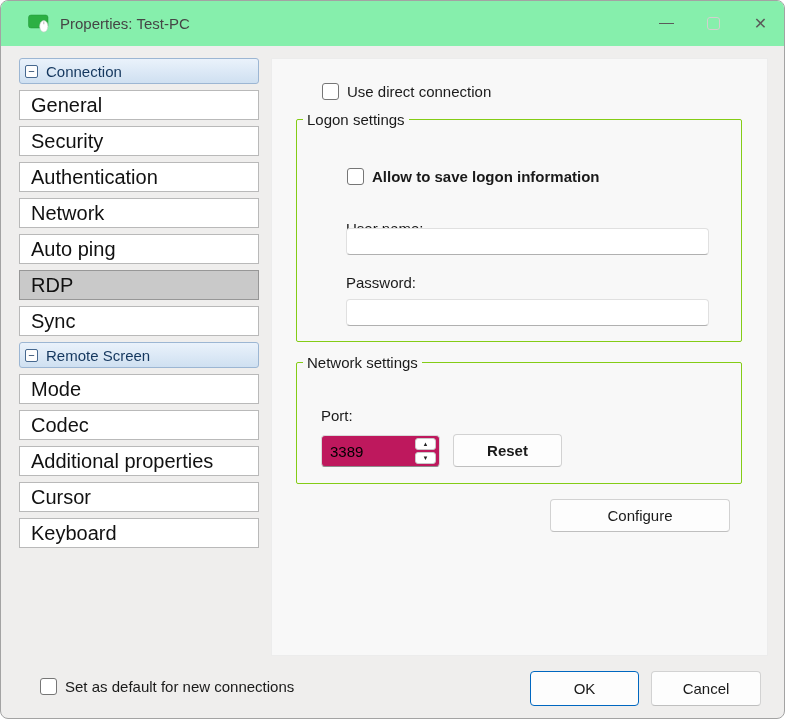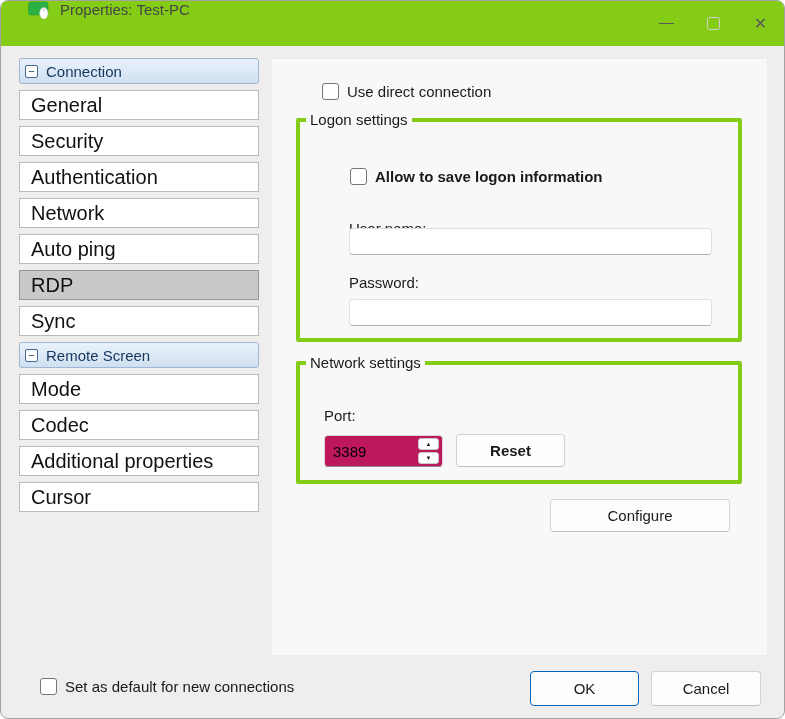--- a/index.html
+++ b/index.html
@@ -10,21 +10,21 @@
     position: relative; width: 785px; height: 719px;
     background: #efeeed;
     border: 1px solid #a3a3a3;
     border-radius: 8px;
     overflow: hidden;
   }
 
   
   .titlebar {
     position:absolute; top:0; left:0; right:0; height:45px;
-    background:#84cc16; display:flex; 
+    background:#86efac; display:flex; align-items:center;
   }
   .app-icon { margin-left:27px; width:22px; height:19px; flex:0 0 auto; }
   .title-text { margin-left:10px; font-size:15px; color:#454545; }
   .win-controls { margin-left:auto; display:flex; height:100%; }
   .win-btn { width:47px; height:100%; display:flex; align-items:center; justify-content:center; cursor:default; }
   .glyph-min { font-size:15px; color:#5a5a5a; transform:translateY(-2px); }
   .glyph-max { width:13px; height:13px; border:1px solid #d2d0ce; border-radius:3px; }
   .glyph-close { font-size:16px; color:#5a5a5a; }
 
   
@@ -57,21 +57,21 @@
     background:#f8f8f8; border:1px solid #ececec;
   }
   .check-row { display:flex; align-items:center; gap:8px; font-size:15px;padding-left:26px; }
   .checkbox {
     width:17px; height:17px; flex:0 0 auto;
     background:#fff; border:1px solid #767676; border-radius:3px;
   }
   .direct-row { position:absolute; left:24px; top:24px; }
 
   fieldset {
-    position:absolute; border:4px solid #84cc16; border-radius:2px;
+    position:absolute; border:1px solid #84cc16; border-radius:2px;
     background:transparent;
   }
   legend { margin-left:6px; padding:0 4px; font-size:15px; color:#1a1a1a; }
   .fs-logon { left:24px; top:52px; width:446px; height:231px; }
   .fs-network { left:24px; top:295px; width:446px; height:130px; }
 
   .allow-row { position:absolute; left:24px; top:40px;font-weight:bold; }
   .field-label { position:absolute; font-size:15px; color:#1a1a1a; }
   .lbl-user { left:49px; top:76px;margin-top:16px; }
   .lbl-pass { left:49px; top:146px; }
@@ -155,20 +155,21 @@
     <div class="side-item">Sync</div>
 
     <div class="group-header">
       <span class="collapse-box">−</span>
       <span>Remote Screen</span>
     </div>
     <div class="side-item">Mode</div>
     <div class="side-item">Codec</div>
     <div class="side-item">Additional properties</div>
     <div class="side-item">Cursor</div>
+    <div class="side-item">Keyboard</div>
   </div>
 
   <div class="main-panel">
 
     <div class="check-row direct-row">
       <span class="checkbox"></span>
       <span>Use direct connection</span>
     </div>
 
     <fieldset class="fs-logon">

